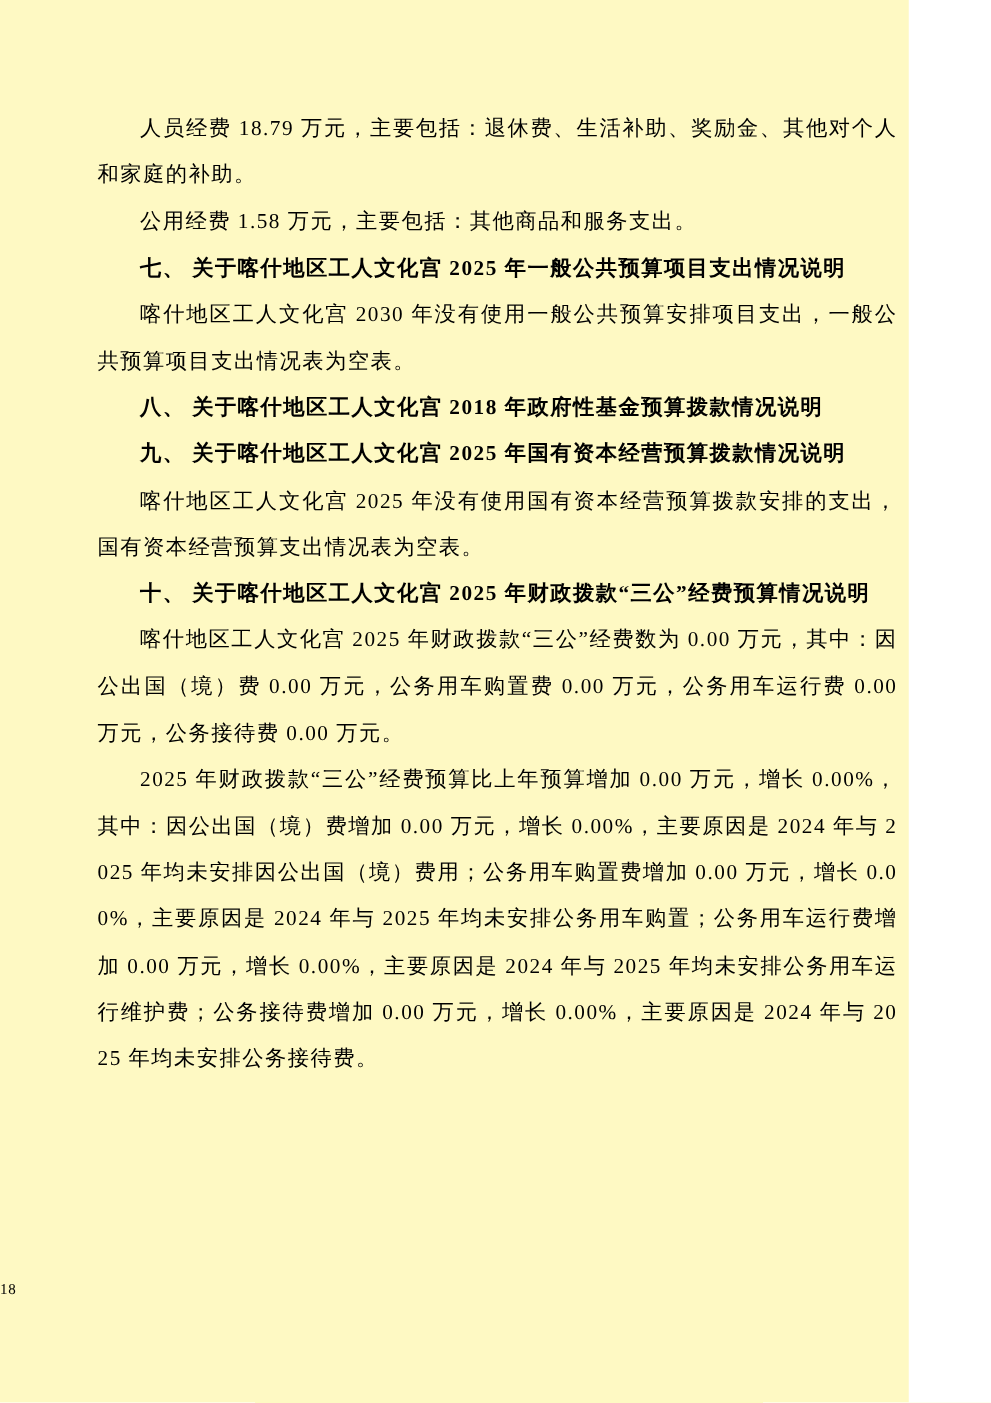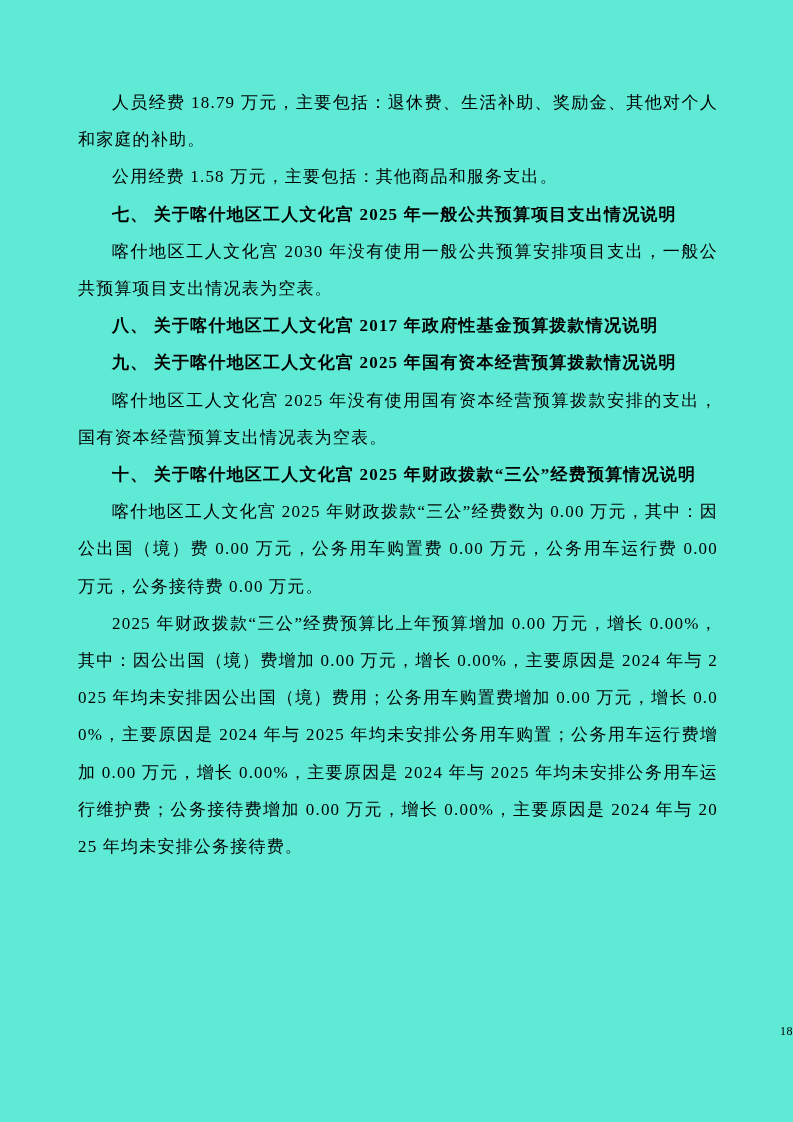--- a/index.html
+++ b/index.html
@@ -1,21 +1,21 @@
 <!DOCTYPE html>
 <html><head>
 <meta charset="utf-8">
 <style>
   * { margin: 0; padding: 0; box-sizing: border-box; }
   html, body { background: #ffffff; }
   .page {
     position: relative;
-    width: 793px;
+    width: 727px;
     height: 1122px;
-    background: #5eead4;
+    background: #fef9c3;
     color: #000000;
     font-family: "Liberation Serif", "DejaVu Serif", serif;
     overflow: hidden;
   }
   .content {
     position: absolute;
     left: 78px;
     top: 84px;
     width: 640px;
   }
@@ -28,35 +28,35 @@
     word-break: break-all;
   }
   .heading {
     font-weight: bold;
   }
   .page-number {
     position: absolute;
     top: 1024px;
     left: 0;
     width: 100%;
-    text-align: right;
+    text-align: left;
     font-size: 12px;
     letter-spacing: 0.5px;
   }
 </style>
 </head>
 <body>
 
 <div class="page">
   <div class="content">
     <p class="para">人员经费 18.79 万元，主要包括：退休费、生活补助、奖励金、其他对个人和家庭的补助。</p>
     <p class="para">公用经费 1.58 万元，主要包括：其他商品和服务支出。</p>
     <p class="para heading">七、 关于喀什地区工人文化宫 2025 年一般公共预算项目支出情况说明</p>
     <p class="para">喀什地区工人文化宫 2030 年没有使用一般公共预算安排项目支出，一般公共预算项目支出情况表为空表。</p>
-    <p class="para heading">八、 关于喀什地区工人文化宫 2017 年政府性基金预算拨款情况说明</p>
+    <p class="para heading">八、 关于喀什地区工人文化宫 2018 年政府性基金预算拨款情况说明</p>
     <p class="para heading">九、 关于喀什地区工人文化宫 2025 年国有资本经营预算拨款情况说明</p>
     <p class="para">喀什地区工人文化宫 2025 年没有使用国有资本经营预算拨款安排的支出，国有资本经营预算支出情况表为空表。</p>
     <p class="para heading">十、 关于喀什地区工人文化宫 2025 年财政拨款“三公”经费预算情况说明</p>
     <p class="para">喀什地区工人文化宫 2025 年财政拨款“三公”经费数为 0.00 万元，其中：因公出国（境）费 0.00 万元，公务用车购置费 0.00 万元，公务用车运行费 0.00 万元，公务接待费 0.00 万元。</p>
     <p class="para">2025 年财政拨款“三公”经费预算比上年预算增加 0.00 万元，增长 0.00%，其中：因公出国（境）费增加 0.00 万元，增长 0.00%，主要原因是 2024 年与 2025 年均未安排因公出国（境）费用；公务用车购置费增加 0.00 万元，增长 0.00%，主要原因是 2024 年与 2025 年均未安排公务用车购置；公务用车运行费增加 0.00 万元，增长 0.00%，主要原因是 2024 年与 2025 年均未安排公务用车运行维护费；公务接待费增加 0.00 万元，增长 0.00%，主要原因是 2024 年与 2025 年均未安排公务接待费。</p>
   </div>
   <div class="page-number">18</div>
 </div>
 
 </body></html>

